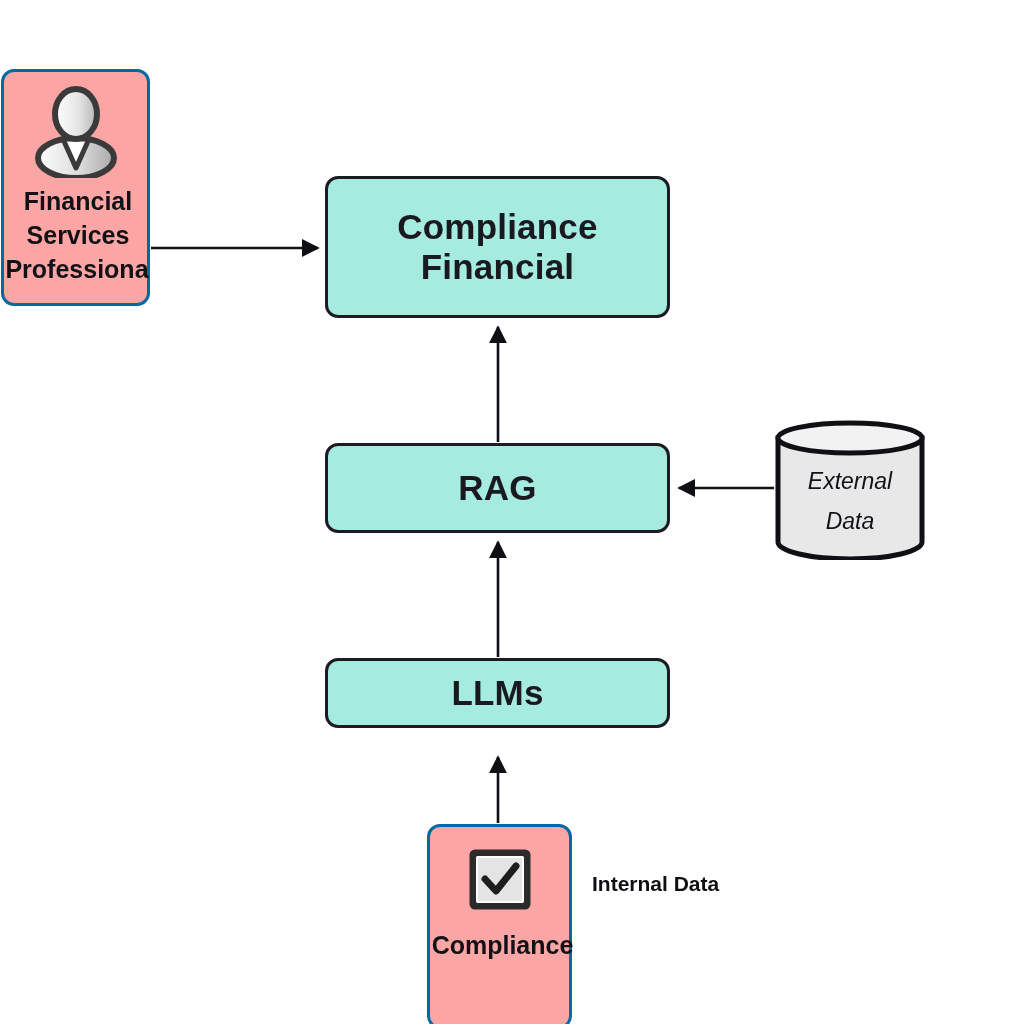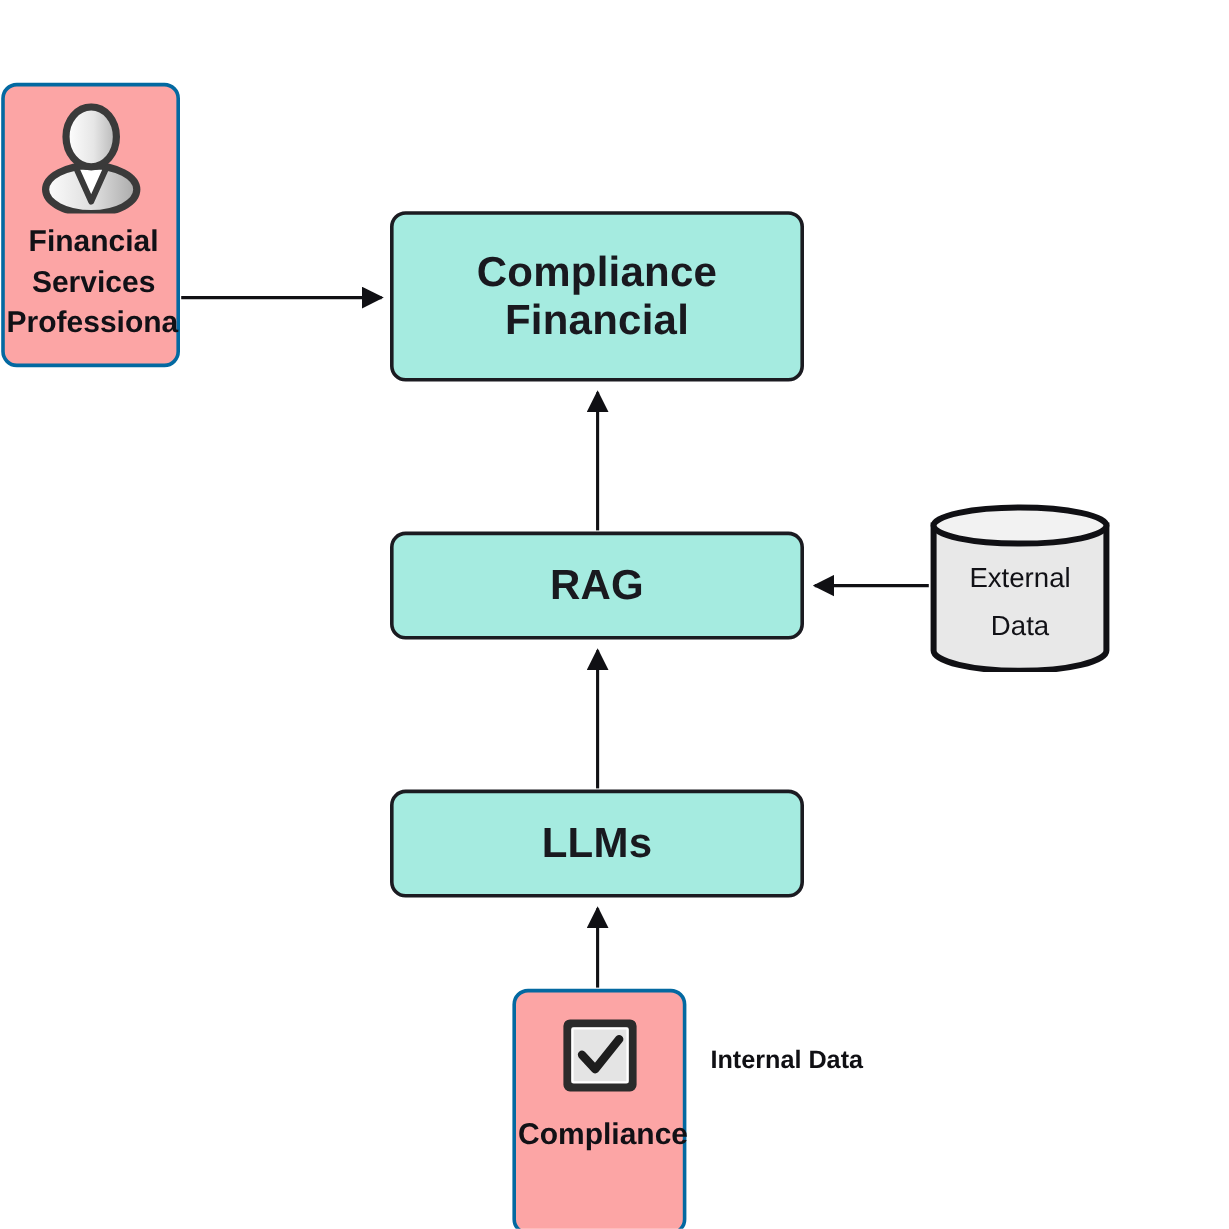--- a/index.html
+++ b/index.html
@@ -95,21 +95,21 @@
     top: 443px;
     width: 345px;
     height: 90px;
     font-size: 35px;
   }
   
   #llms-node {
     left: 325px;
     top: 658px;
     width: 345px;
-    height: 90px;
+    height: 70px;
     font-size: 35px;
   }
 
   
   #external-data-node {
     left: 775px;
     top: 420px;
     width: 150px;
     height: 140px;
   }
@@ -118,20 +118,21 @@
     left: 0;
     top: 0;
   }
   #external-data-label {
     position: relative;
     z-index: 2;
     font-size: 23px;
     line-height: 40px;
     color: #111116;
     padding-top: 22px;
+    font-style: italic;
   }
   #external-data-label .ln { display: block; }
 
   
   #compliance-docs-node {
     left: 427px;
     top: 824px;
     width: 145px;
     height: 205px;
     flex-direction: column;

